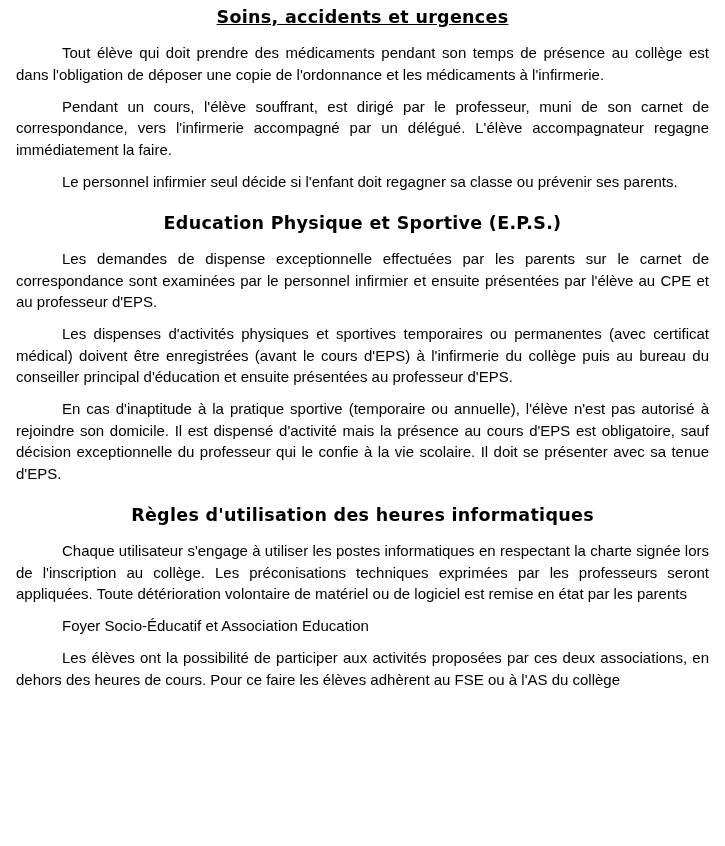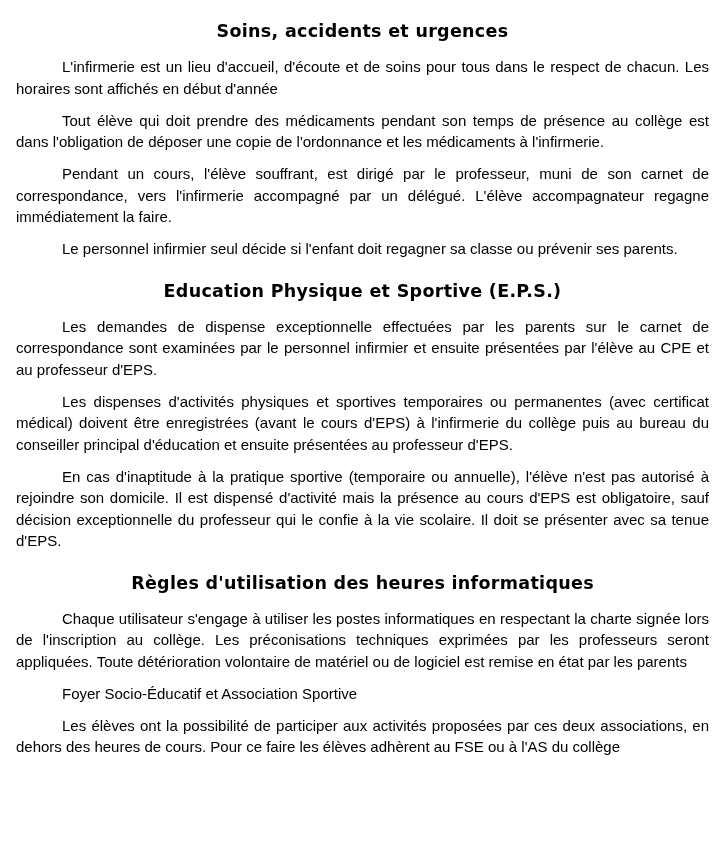--- a/index.html
+++ b/index.html
@@ -22,44 +22,44 @@
   .heading {
     font-family: "DejaVu Sans", sans-serif;
     font-weight: bold;
     font-size: 17.5px;
     line-height: 22px;
     text-align: center;
     margin: 20px 0 14px 0;
     letter-spacing: 0.3px;
   }
   .heading.first {
-    margin-top: 16px;
+    margin-top: 2px;
+    text-decoration: underline;
   }
   .para {
     margin: 0 0 10.5px 0;
     text-align: justify;
   }
   .para.indent {
     text-indent: 46px;
   }
 </style>
 </head>
 <body>
 
 <div class="page">
 
   <h1 class="heading first">Soins, accidents et urgences</h1>
-  <p class="para indent">L'infirmerie est un lieu d'accueil, d'écoute et de soins pour tous dans le respect de chacun. Les horaires sont affichés en début d'année</p>
   <p class="para indent">Tout élève qui doit prendre des médicaments pendant son temps de présence au collège est dans l'obligation de déposer une copie de l'ordonnance et les médicaments à l'infirmerie.</p>
   <p class="para indent">Pendant un cours, l'élève souffrant, est dirigé par le professeur, muni de son carnet de correspondance, vers l'infirmerie accompagné par un délégué. L'élève accompagnateur regagne immédiatement la faire.</p>
   <p class="para indent">Le personnel infirmier seul décide si l'enfant doit regagner sa classe ou prévenir ses parents.</p>
 
   <h1 class="heading">Education Physique et Sportive (E.P.S.)</h1>
   <p class="para indent">Les demandes de dispense exceptionnelle effectuées par les parents sur le carnet de correspondance sont examinées par le personnel infirmier et ensuite présentées par l'élève au CPE et au professeur d'EPS.</p>
   <p class="para indent">Les dispenses d'activités physiques et sportives temporaires ou permanentes (avec certificat médical) doivent être enregistrées (avant le cours d'EPS) à l'infirmerie du collège puis au bureau du conseiller principal d'éducation et ensuite présentées au professeur d'EPS.</p>
   <p class="para indent">En cas d'inaptitude à la pratique sportive (temporaire ou annuelle), l'élève n'est pas autorisé à rejoindre son domicile. Il est dispensé d'activité mais la présence au cours d'EPS est obligatoire, sauf décision exceptionnelle du professeur qui le confie à la vie scolaire. Il doit se présenter avec sa tenue d'EPS.</p>
 
   <h1 class="heading">Règles d'utilisation des heures informatiques</h1>
   <p class="para indent">Chaque utilisateur s'engage à utiliser les postes informatiques en respectant la charte signée lors de l'inscription au collège. Les préconisations techniques exprimées par les professeurs seront appliquées. Toute détérioration volontaire de matériel ou de logiciel est remise en état par les parents</p>
-  <p class="para indent">Foyer Socio-Éducatif et Association Sportive</p>
+  <p class="para indent">Foyer Socio-Éducatif et Association Education</p>
   <p class="para indent">Les élèves ont la possibilité de participer aux activités proposées par ces deux associations, en dehors des heures de cours. Pour ce faire les élèves adhèrent au FSE ou à l'AS du collège</p>
 
 </div>
 
 </body></html>

